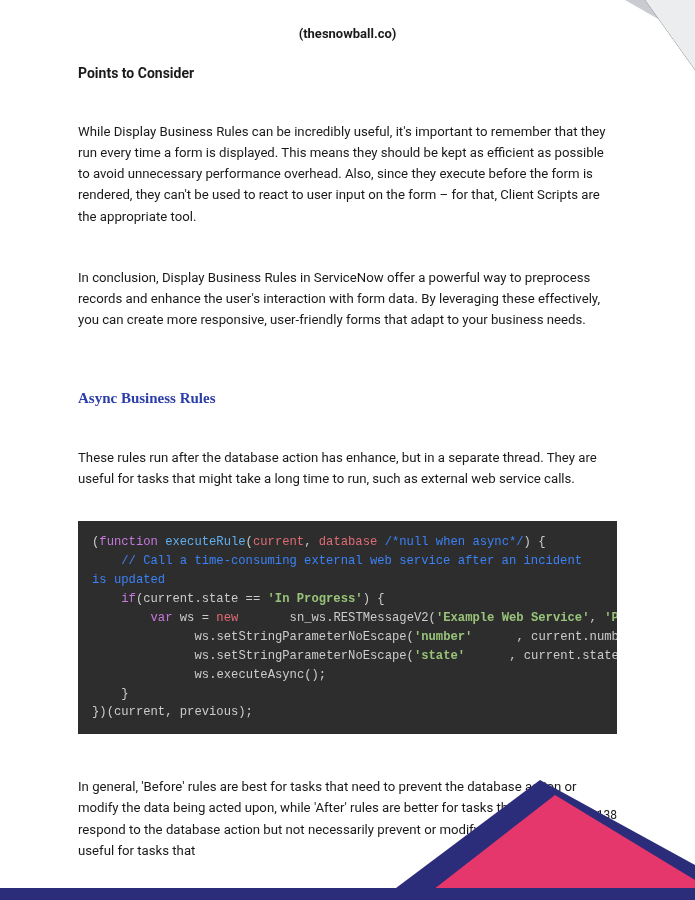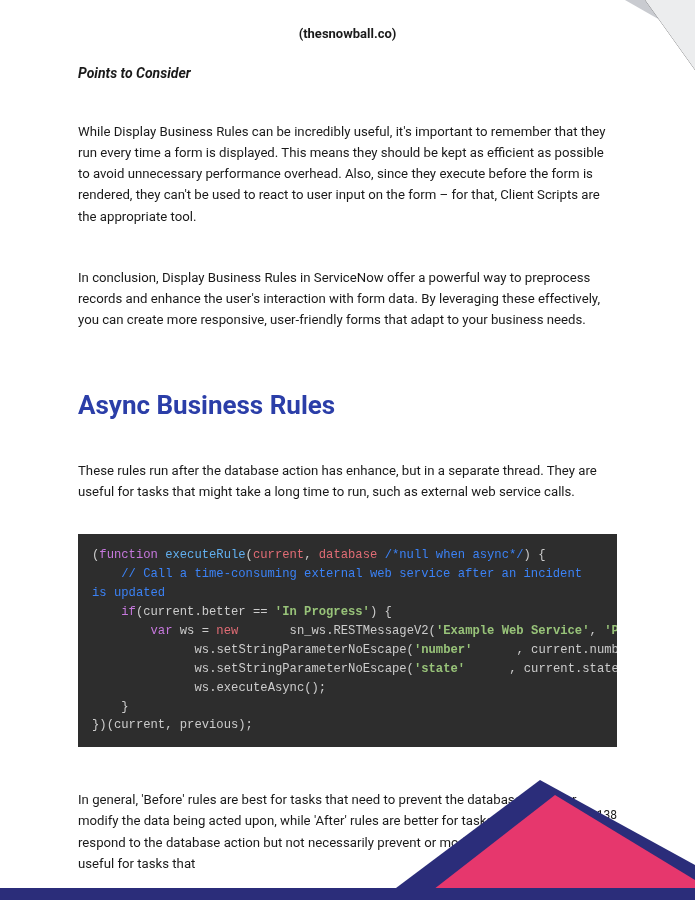--- a/index.html
+++ b/index.html
@@ -25,34 +25,34 @@
     padding-top: 26px;
     padding-bottom: 24px;
   }
   .content {
     padding: 0 78px 0 78px;
   }
   h3.sub {
     font-size: 14px;
     font-weight: 700;
     margin-bottom: 14px;
-    font-style: italic;
   }
   p.body {
     font-size: 13.2px;
     line-height: 1.6;
     margin-bottom: 22px;
     margin-top: 40px;
   }
   h2.section {
     color: #2b3ea8;
-    font-size: 26px;
+    font-size: 15px;
     font-weight: 700;
     margin-top: 60px;
     margin-bottom: 14px;
+    font-family: Liberation Serif, serif;
   }
   .code-block {
     background: #2d2d2d;
     color: #cccccc;
     font-family: "SFMono-Regular", Consolas, "Liberation Mono", Menlo, monospace;
     font-size: 12.2px;
     line-height: 1.55;
     padding: 12px 14px;
     margin-top: 32px;
     margin-bottom: 42px;
@@ -99,21 +99,21 @@
   <p class="body">While Display Business Rules can be incredibly useful, it's important to remember that they run every time a form is displayed. This means they should be kept as efficient as possible to avoid unnecessary performance overhead. Also, since they execute before the form is rendered, they can't be used to react to user input on the form – for that, Client Scripts are the appropriate tool.</p>
 
   <p class="body">In conclusion, Display Business Rules in ServiceNow offer a powerful way to preprocess records and enhance the user's interaction with form data. By leveraging these effectively, you can create more responsive, user-friendly forms that adapt to your business needs.</p>
 
   <h2 class="section">Async Business Rules</h2>
 
   <p class="body">These rules run after the database action has enhance, but in a separate thread. They are useful for tasks that might take a long time to run, such as external web service calls.</p>
 
   <div class="code-block"><span class="tok-punc">(</span><span class="tok-kw">function</span><span class="tok-fn"> executeRule</span><span class="tok-punc">(</span><span class="tok-param">current</span><span class="tok-punc">, </span><span class="tok-param">database</span><span> </span><span class="tok-comment">/*null when async*/</span><span class="tok-punc">) {</span>
 <span class="tok-comment" style="white-space: pre-wrap; display:inline-block; max-width:100%;">    // Call a time-consuming external web service after an incident is updated</span>
-<span class="tok-kw">    if</span><span class="tok-punc">(current.better == </span><span class="tok-str">'In Progress'</span><span class="tok-punc">) {</span>
+<span class="tok-kw">    if</span><span class="tok-punc">(current.state == </span><span class="tok-str">'In Progress'</span><span class="tok-punc">) {</span>
 <span class="tok-kw">        var</span><span class="tok-punc"> ws = </span><span class="tok-new">new</span><span class="tok-prop"> sn_ws.RESTMessageV2(</span><span class="tok-str">'Example Web Service'</span><span class="tok-punc">, </span><span class="tok-str">'POST'</span><span class="tok-punc">);</span>
 <span class="tok-prop">        ws.setStringParameterNoEscape(</span><span class="tok-str">'number'</span><span class="tok-prop">, current.number);</span>
 <span class="tok-prop">        ws.setStringParameterNoEscape(</span><span class="tok-str">'state'</span><span class="tok-prop">, current.state);</span>
 <span class="tok-prop">        ws.executeAsync();</span>
 <span class="tok-punc">    }</span>
 <span class="tok-punc">})(current, previous);</span></div>
 
   <p class="body">In general, 'Before' rules are best for tasks that need to prevent the database action or modify the data being acted upon, while 'After' rules are better for tasks that need to respond to the database action but not necessarily prevent or modify it. 'Display' rules are useful for tasks that</p>
 
 </div>

